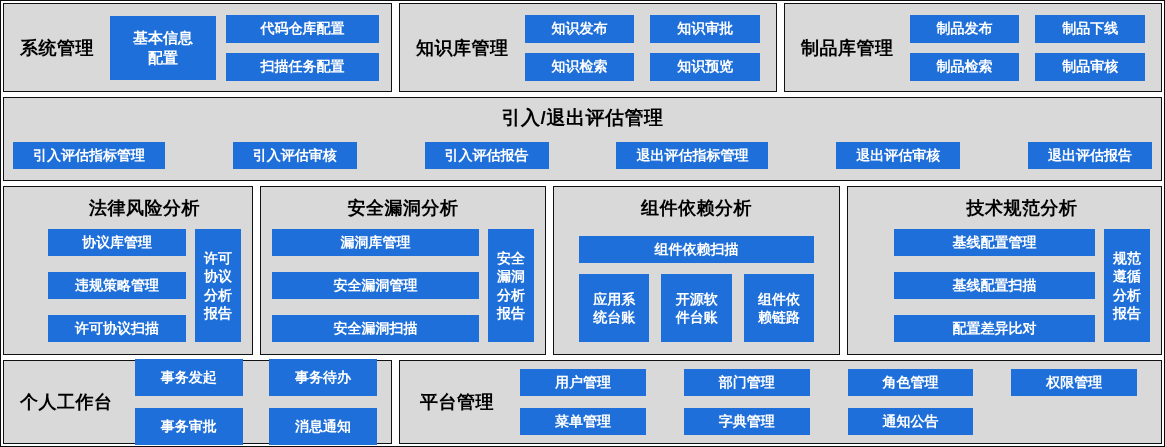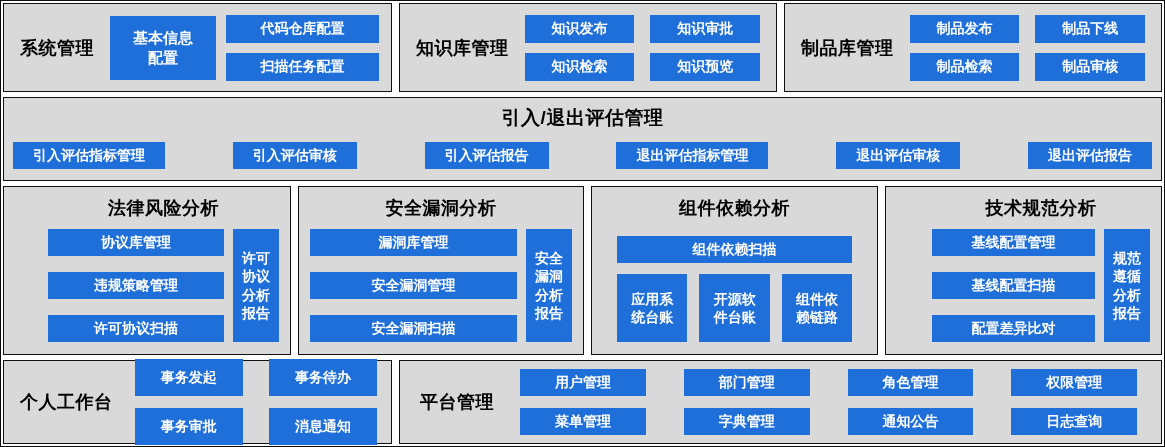--- a/index.html
+++ b/index.html
@@ -53,21 +53,21 @@
 
   
   .panel-eval { flex: 1; display: flex; flex-direction: column; padding: 7px 9px 22px; }
   .panel-eval .title { align-self: center; font-size: 19px; }
   .eval-buttons { display: flex; justify-content: space-between; margin-top: 11px; }
   .eval-buttons .btn { height: 27px; padding: 0 20px; }
 
   
   .panel-analysis { display: flex; flex-direction: column; padding: 9px 11px 12px; }
   .panel-analysis .title { align-self: center; }
-  .panel-legal { width: 288px; padding-left: 44px; }
+  .panel-legal { width: 250px; padding-left: 44px; }
   .panel-vuln  { width: 286px; }
   .panel-dep   { width: 287px; }
   .panel-spec  { flex: 1; padding-left: 46px; }
   .analysis-body { flex: 1; display: flex; gap: 9px; margin-top: 9px; }
   .analysis-main { flex: 1; display: flex; flex-direction: column; justify-content: space-between; }
   .analysis-main .btn { height: 27px; }
   .report-btn { width: 46px; padding: 4px 8px; align-self: stretch; }
 
   .dep-body { flex: 1; display: flex; flex-direction: column; margin-top: 16px; padding: 0 14px; }
   .dep-top { height: 27px; }
@@ -204,19 +204,18 @@
     <section class="panel panel-platform">
       <h2 class="title">平台管理</h2>
       <div class="pf-grid">
         <button class="btn">用户管理</button>
         <button class="btn">部门管理</button>
         <button class="btn">角色管理</button>
         <button class="btn">权限管理</button>
         <button class="btn">菜单管理</button>
         <button class="btn">字典管理</button>
         <button class="btn">通知公告</button>
-        <button class="btn">日志查询</button>
       </div>
     </section>
 
   </div>
 
 </div>
 
 </body></html>

